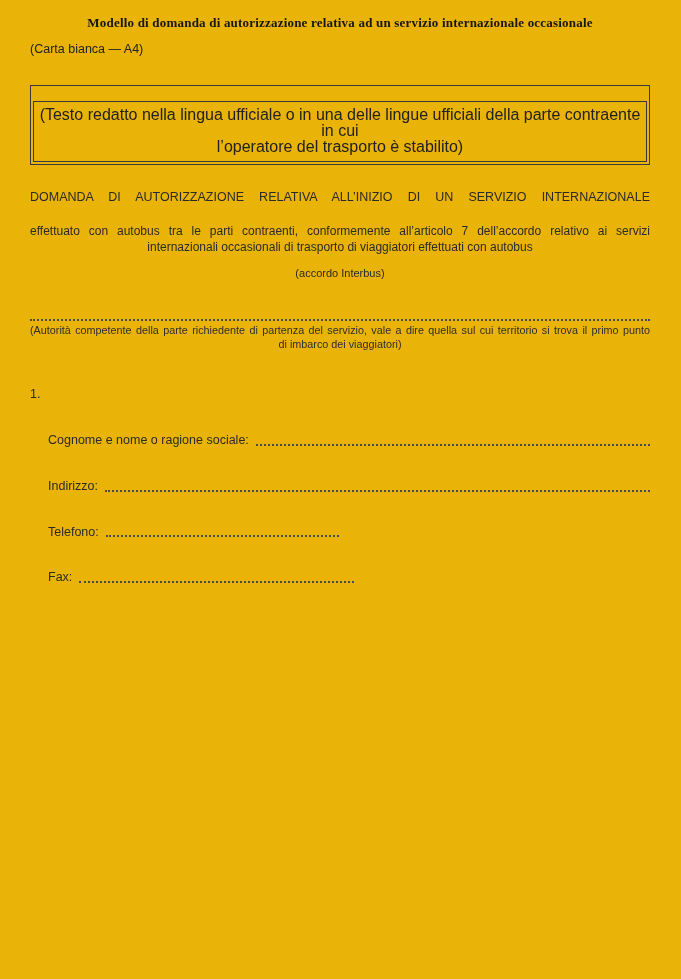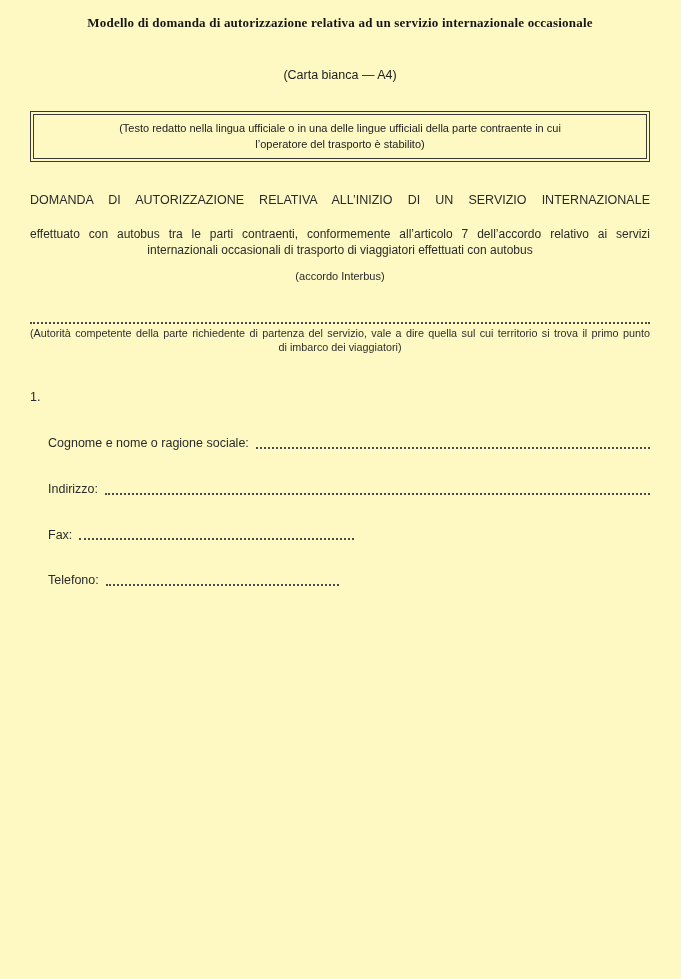--- a/index.html
+++ b/index.html
@@ -4,59 +4,60 @@
 <style>
   html, body {
     margin: 0;
     padding: 0;
     background: #ffffff;
   }
   .page {
     position: relative;
     width: 681px;
     height: 979px;
-    background: #fef9c3;
+    background: #eab308;
     font-family: "Liberation Sans", sans-serif;
     color: #212121;
     overflow: hidden;
   }
   .content {
     padding: 0 31px 0 30px; 
   }
   .doc-title {
     margin: 0;
     padding-top: 15px;
     font-family: "Liberation Serif", serif;
     font-weight: bold;
     font-size: 13px;
     line-height: 15px;
     text-align: center;
     color: #161616;
     letter-spacing: 0.2px;
   }
   .subtitle {
-    margin-top: 38px;
-    font-size: 12.5px;
-    line-height: 15px;
-    text-align: center;
+    margin-top: 12px;
+    font-size: 12.5px;
+    line-height: 15px;
+    text-align: left;
   }
   .lang-box-outer {
     margin-top: 28px;
     border: 1px solid #3a3a3a;
     padding: 2px;
   }
   .lang-box-inner {
     border: 1px solid #3a3a3a;
     padding: 5px 4px 6px 4px;
     text-align: center;
-    font-size: 11px;
+    font-size: 16px;
     line-height: 16px;
+    margin-top: 13px;
   }
   .heading {
-    margin-top: 30px;
+    margin-top: 24px;
     font-size: 12.5px;
     line-height: 16px;
     color: #2a2a2a;
   }
   .jline {
     text-align: justify;
     height: 16px;
     overflow: hidden;
   }
   .jline::after {
@@ -185,25 +186,25 @@
         <span class="leader leader-long"></span>
       </div>
 
       <div class="field-row">
         <span class="field-label">Indirizzo:</span>
         <span class="leader leader-long"></span>
       </div>
 
 
       <div class="field-row">
+        <span class="field-label">Telefono:</span>
+        <span class="leader leader-tel"></span>
+      </div>
+
+      <div class="field-row">
         <span class="field-label">Fax:</span>
         <span class="leader leader-fax"></span>
       </div>
 
-      <div class="field-row">
-        <span class="field-label">Telefono:</span>
-        <span class="leader leader-tel"></span>
-      </div>
-
     </div>
 
   </div>
 </div>
 
 </body></html>

